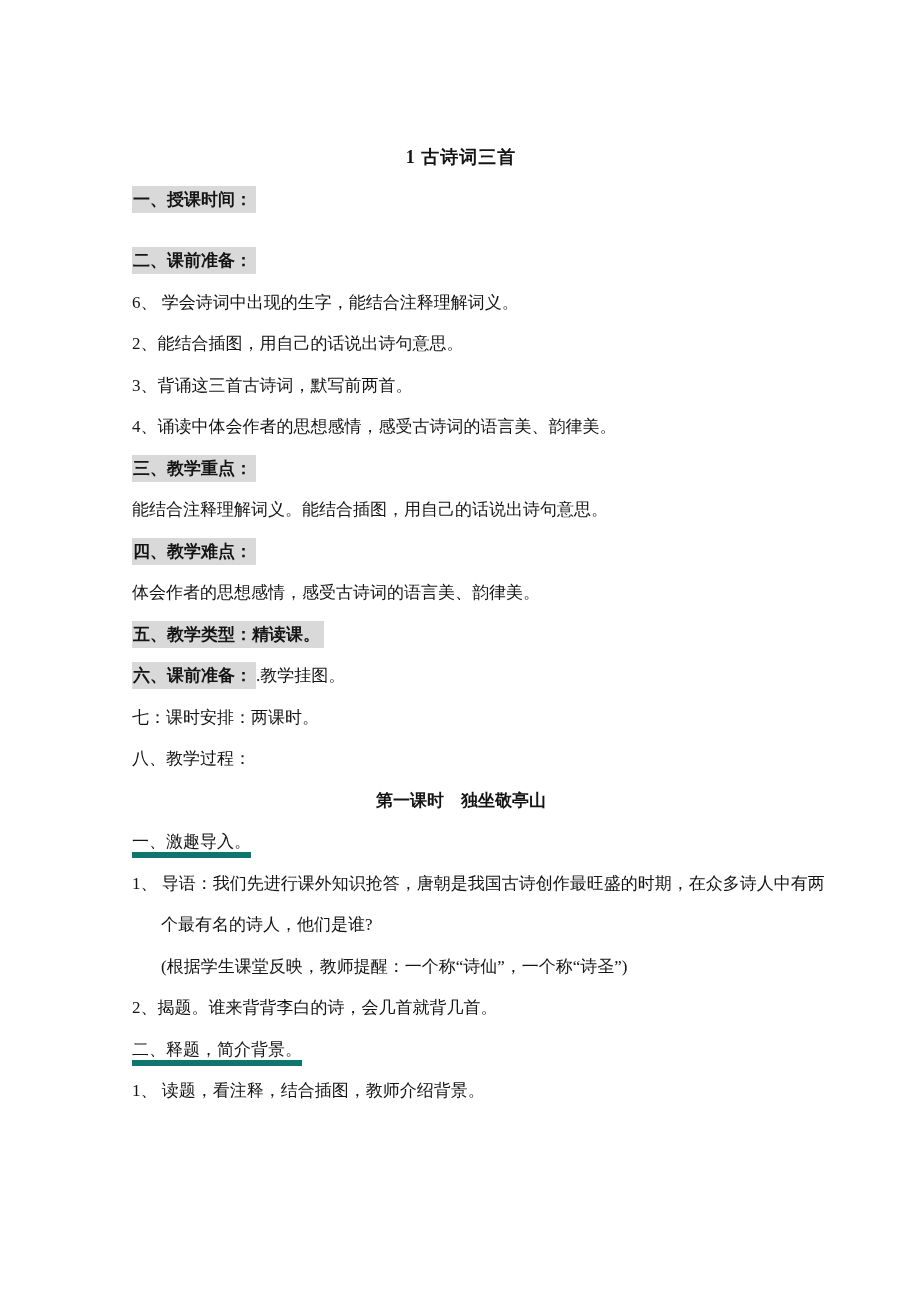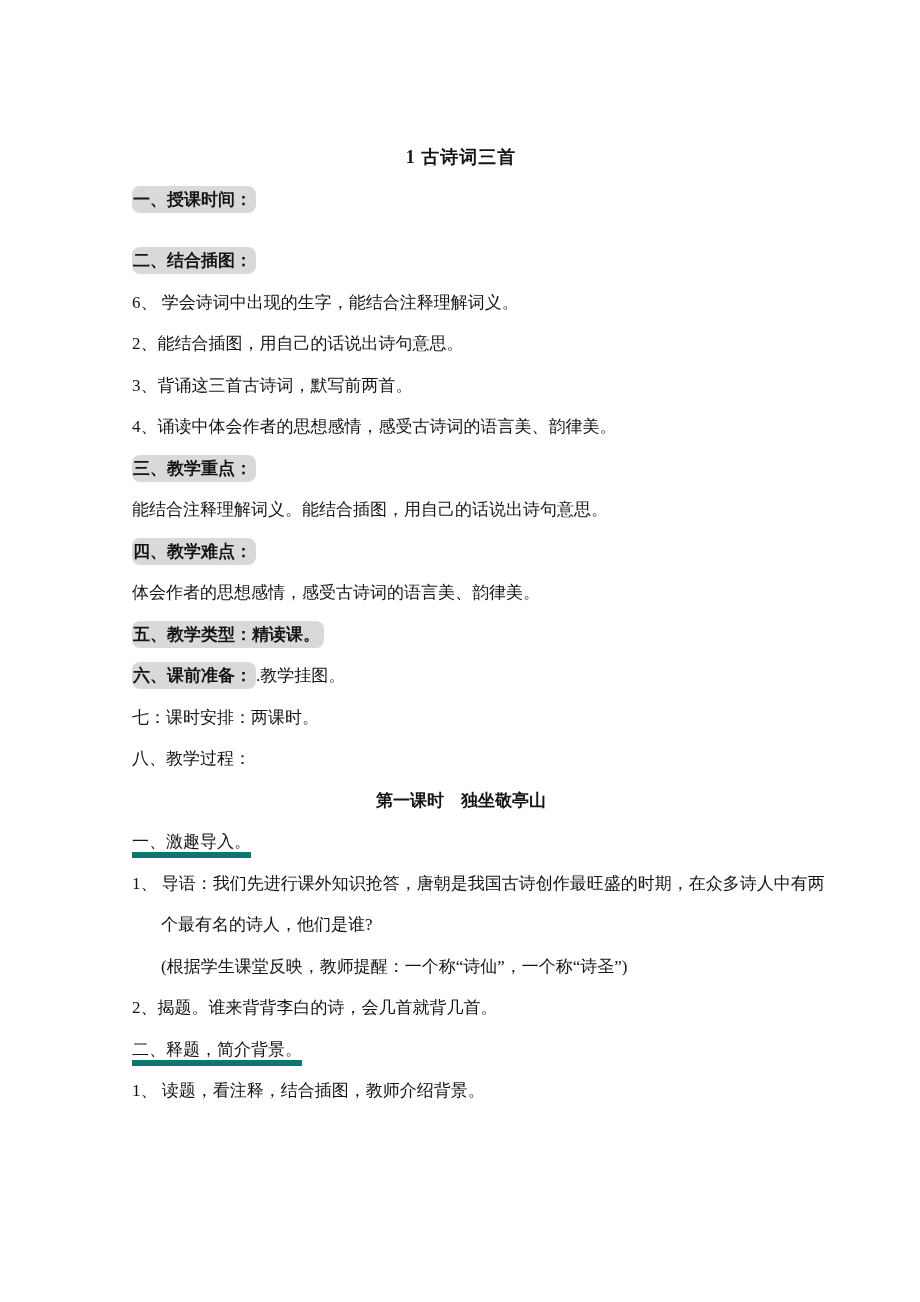--- a/index.html
+++ b/index.html
@@ -27,38 +27,37 @@
     height: 41.5px;
     line-height: 41.5px;
     white-space: nowrap;
   }
   .center { text-align: center; }
   .b { font-weight: bold; }
   .lg { font-size: 18px; letter-spacing: 1px; }
   .hl {
     background: #d9d9d9;
     padding: 4px 4px 4px 1px;
-    border-radius: 8px;
   }
   .ind { padding-left: 29px; }
   .u {
     border-bottom: 6px solid #0f766e;
     padding-bottom: 1px;
   }
   .spacer { height: 20px; }
 </style>
 </head>
 <body>
 
 <div class="page">
   <div id="content">
       <p class="line center"><span class="b lg">1 古诗词三首</span></p>
       <p class="line"><span class="hl b">一、授课时间：</span></p>
       <div class="spacer"></div>
-      <p class="line"><span class="hl b">二、结合插图：</span></p>
+      <p class="line"><span class="hl b">二、课前准备：</span></p>
       <p class="line"><span class="">6、 学会诗词中出现的生字，能结合注释理解词义。</span></p>
       <p class="line"><span class="">2、能结合插图，用自己的话说出诗句意思。</span></p>
       <p class="line"><span class="">3、背诵这三首古诗词，默写前两首。</span></p>
       <p class="line"><span class="">4、诵读中体会作者的思想感情，感受古诗词的语言美、韵律美。</span></p>
       <p class="line"><span class="hl b">三、教学重点：</span></p>
       <p class="line"><span class="">能结合注释理解词义。能结合插图，用自己的话说出诗句意思。</span></p>
       <p class="line"><span class="hl b">四、教学难点：</span></p>
       <p class="line"><span class="">体会作者的思想感情，感受古诗词的语言美、韵律美。</span></p>
       <p class="line"><span class="hl b">五、教学类型：精读课。</span></p>
       <p class="line"><span class="hl b">六、课前准备：</span><span class="">.教学挂图。</span></p>

